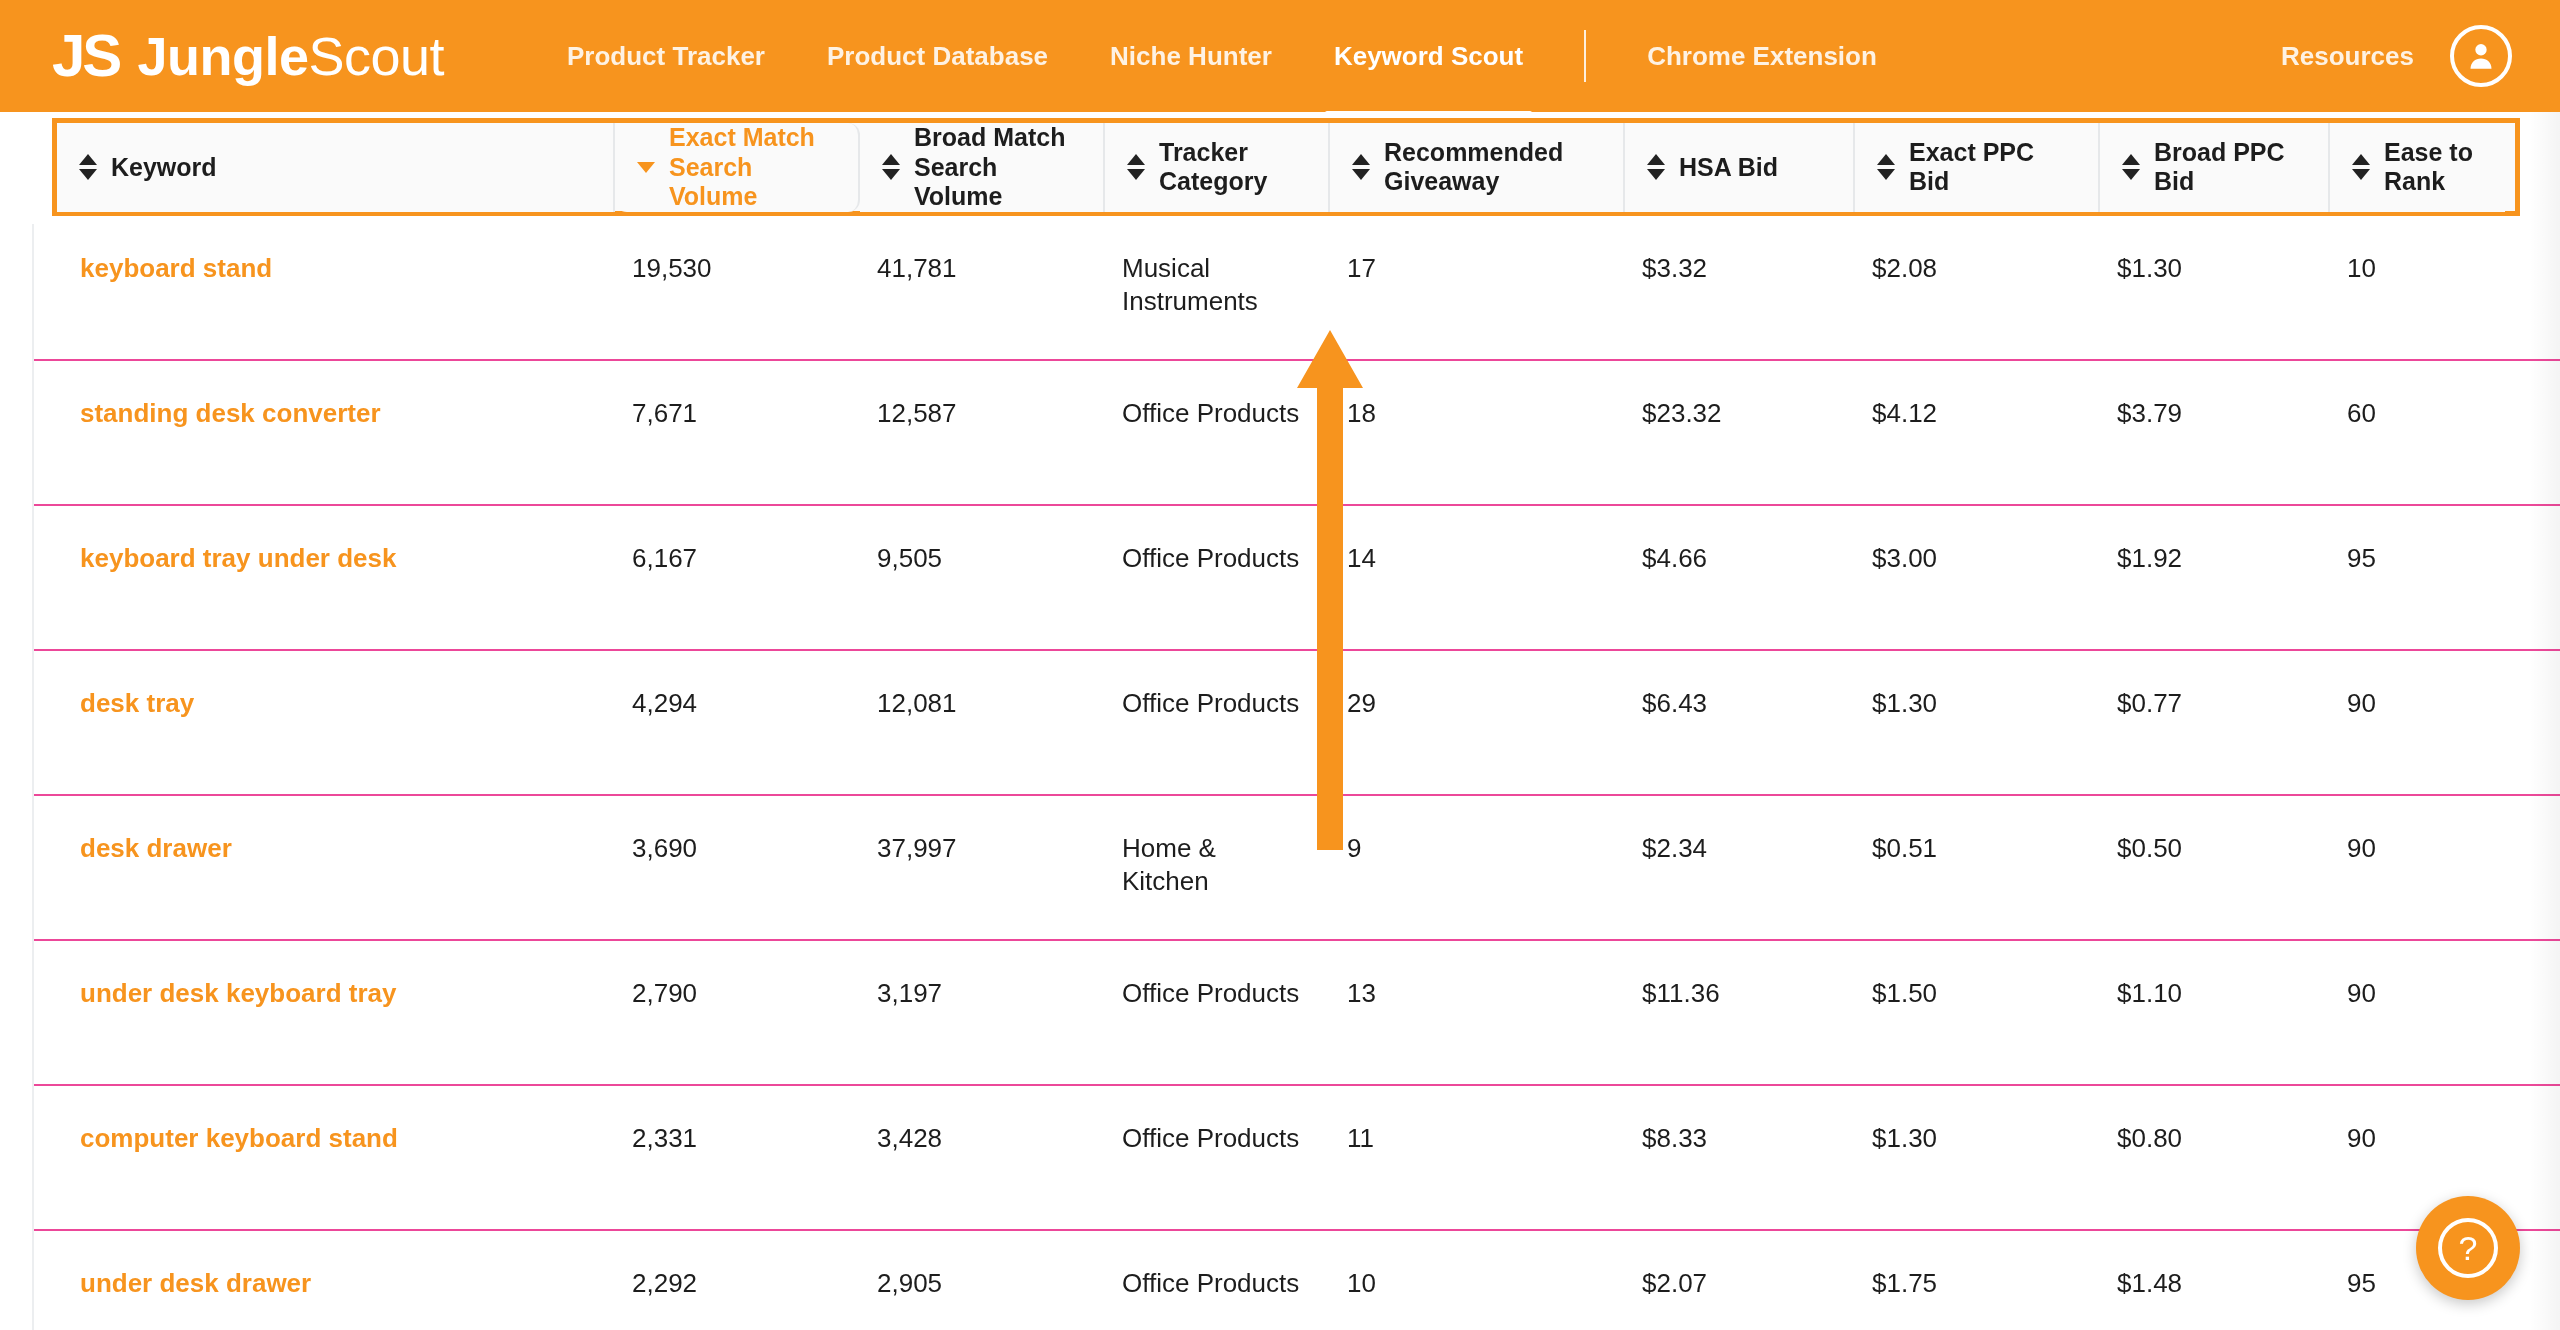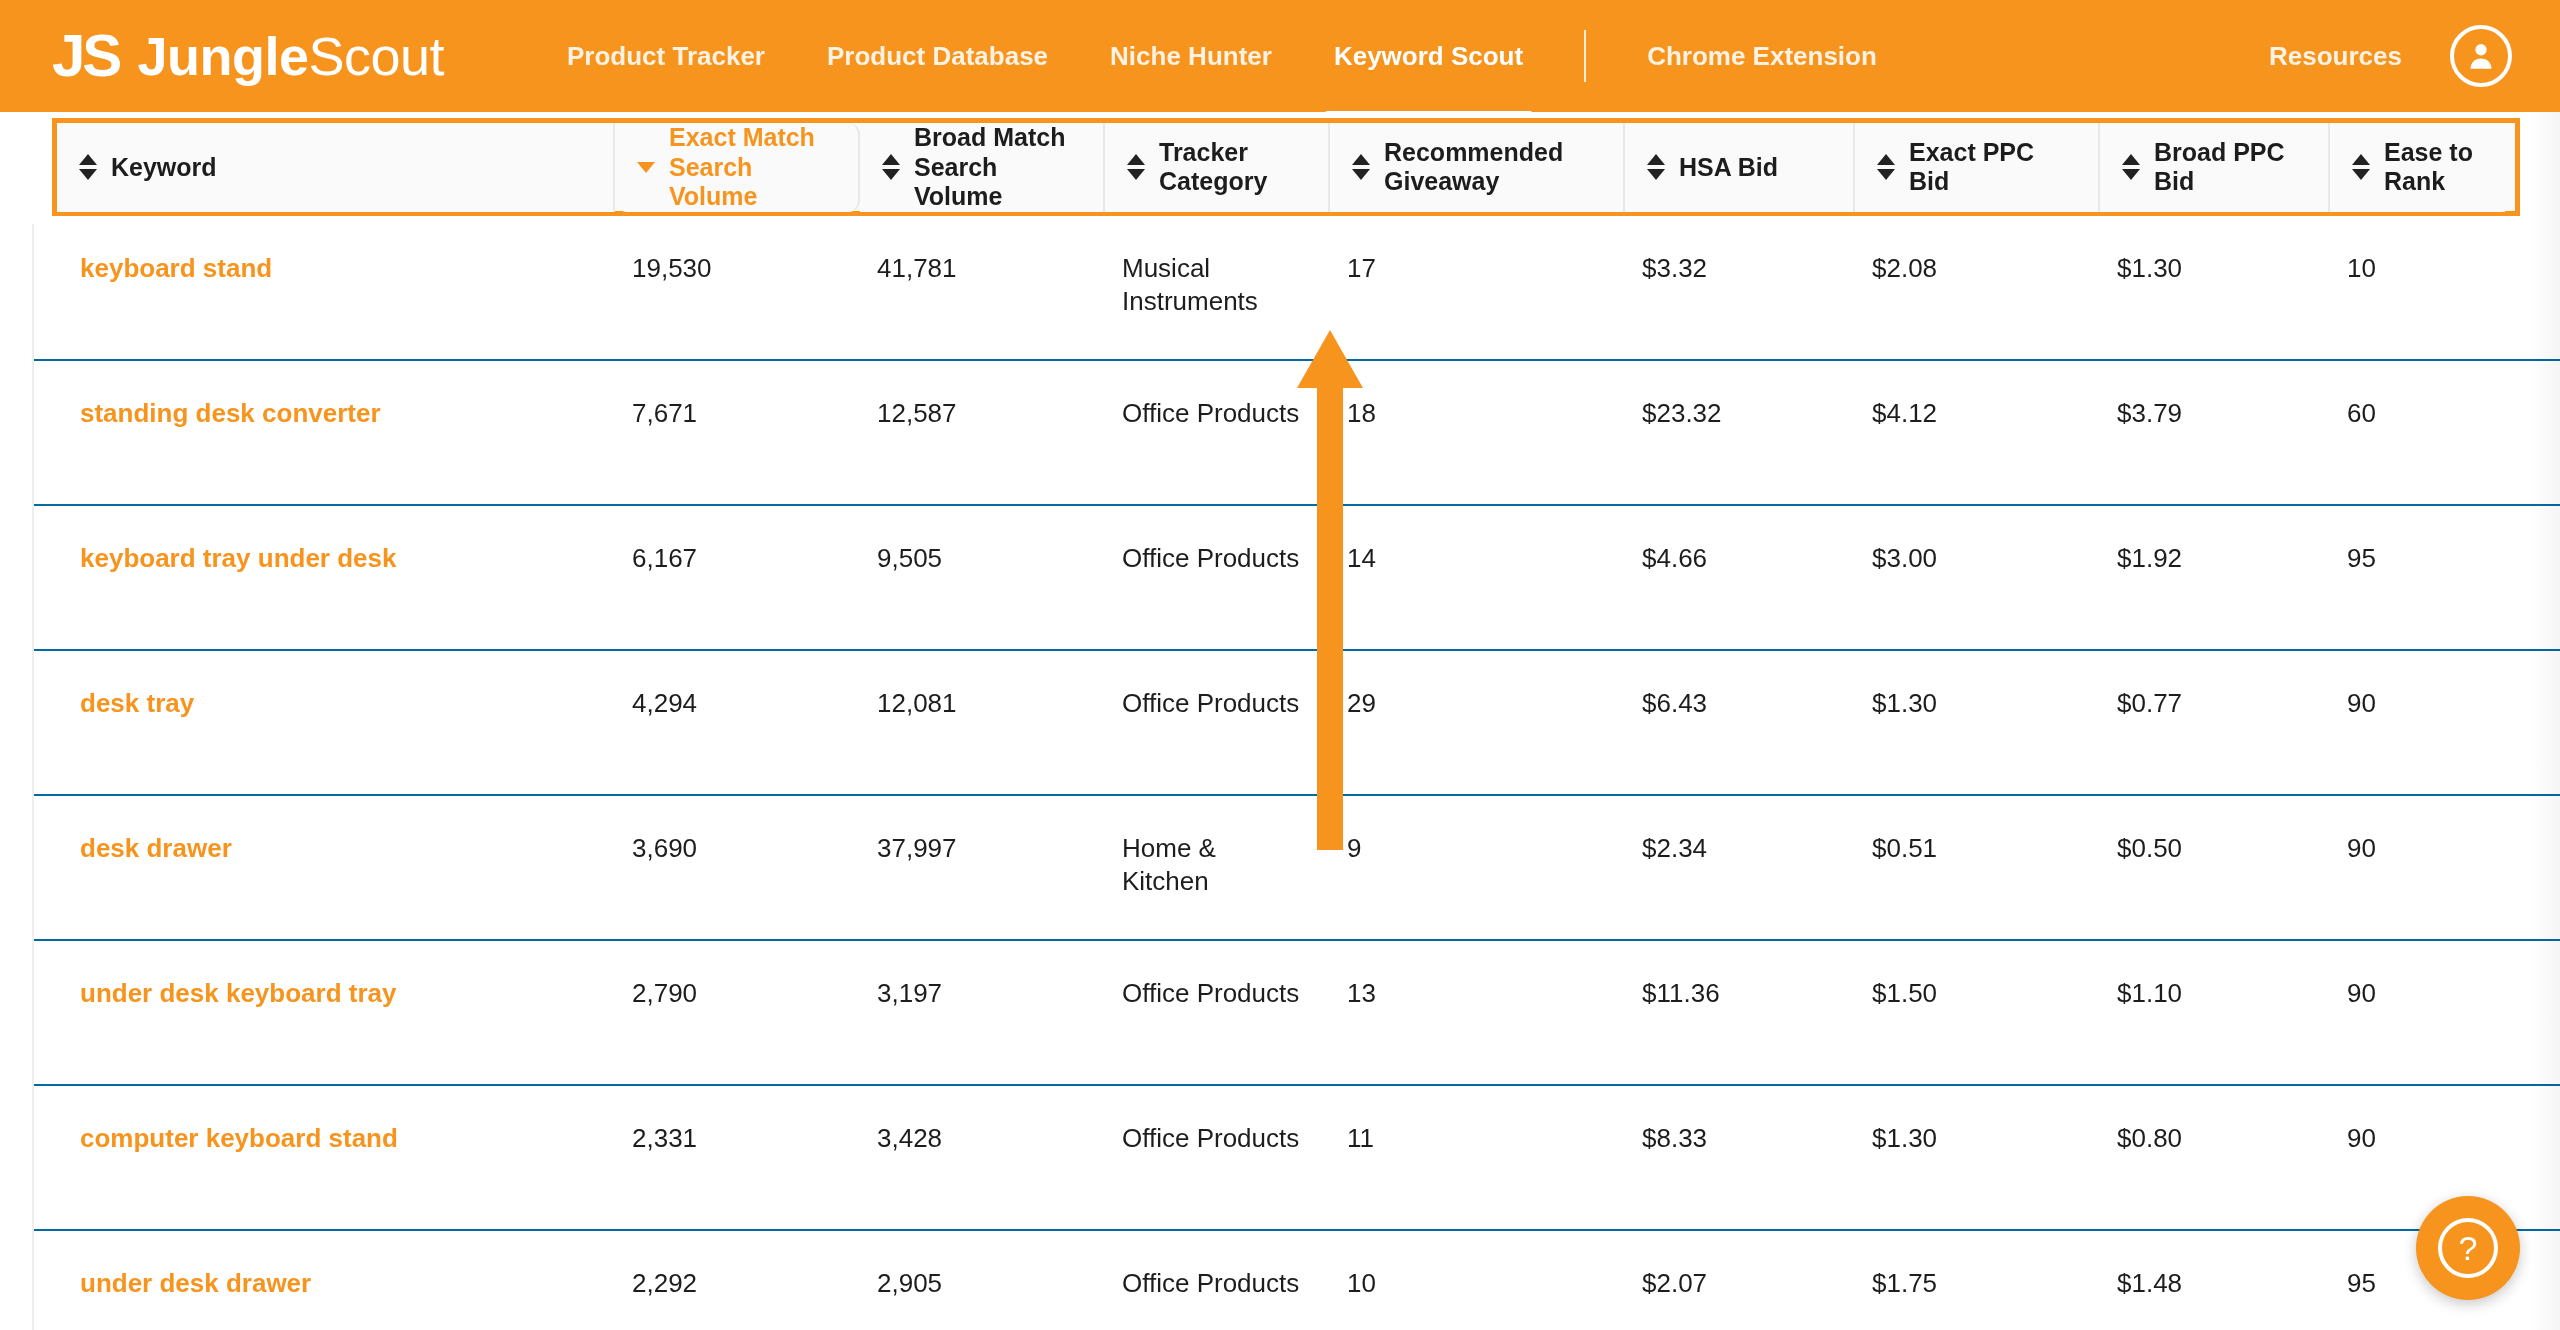--- a/index.html
+++ b/index.html
@@ -60,21 +60,21 @@
     background: rgba(255,255,255,0.85);
     margin: 0 30px;
   }
   .nav-right {
     margin-left: auto; display: flex; align-items: center;
     margin-right: 48px;
   }
   .nav-resources {
     font-size: 26px; font-weight: 700;
     color: rgba(255,255,255,0.88);
-    margin-right: 48px; white-space: nowrap;
+    margin-right: 36px; white-space: nowrap;
     cursor: pointer;
   }
   .avatar {
     width: 62px; height: 62px; border-radius: 50%;
     border: 4px solid #ffffff;
     display: flex; align-items: center; justify-content: center;
     cursor: pointer;
   }
   .avatar svg { display: block; }
 
@@ -124,21 +124,21 @@
   }
   .tri-up { border-bottom: 11px solid #222222; }
   .tri-dn { border-top: 11px solid #222222; }
   .sort-icon.active .tri-dn { border-top-color: #f7941e; }
 
   
   .tbody { margin: 0; }
   .tr {
     display: grid;
     grid-template-columns: 610px 245px 245px 225px 295px 230px 245px 230px 235px;
-    border-bottom: 2px solid #0369a1;
+    border-bottom: 2px solid #ec4899;
     min-height: 145px;
     padding-top: 36px;
     padding-bottom: 10px;
     background: #ffffff;
   }
   .td {
     padding: 0 22px 0 22px;
     font-size: 26px;
     color: #1d1d1d;
     line-height: 1.26;

